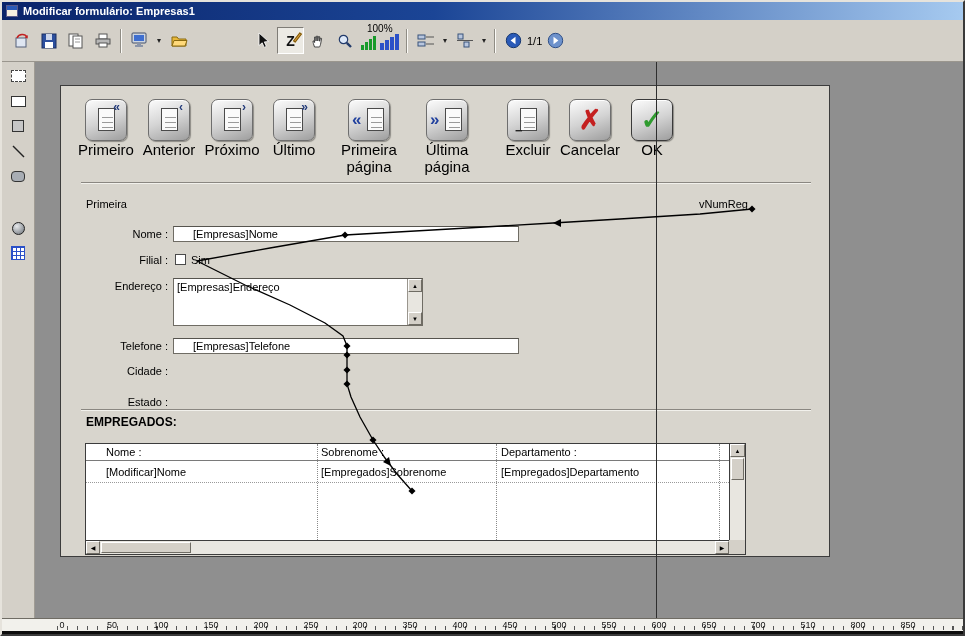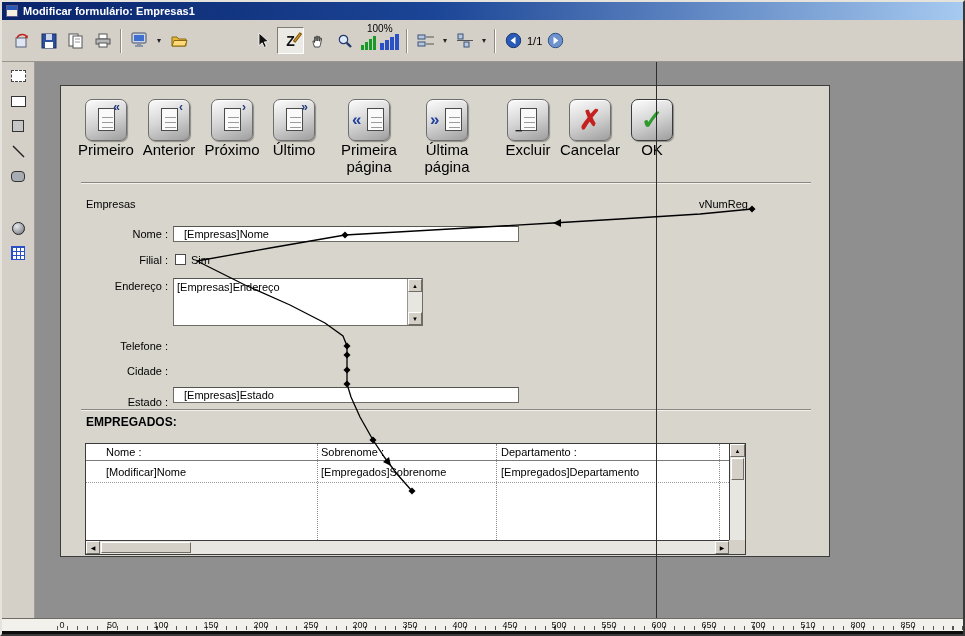--- a/index.html
+++ b/index.html
@@ -62,21 +62,21 @@
   .mark.big{left:3px;top:10px;font-size:17px;line-height:20px}
   .mark.minus{left:7px;bottom:2px;font-size:13px;color:#222}
   .mark.bigx{position:absolute;left:0;top:0;width:100%;text-align:center;font-size:27px;line-height:40px;color:#c42020}
   .mark.bigcheck{position:absolute;left:0;top:0;width:100%;text-align:center;font-size:27px;line-height:40px;color:#2f9b2f}
   .navlbl{font-size:15px;color:#000}
 
   .hsep{position:absolute;left:20px;width:730px;height:2px;border-top:1px solid #8a8781;border-bottom:1px solid #f2f1ec}
   .slabel{position:absolute;font-size:11px;color:#000}
   .flabel{position:absolute;left:7px;width:100px;text-align:right;line-height:16px;color:#000}
   .finput{position:absolute;left:112px;height:16px;background:#fff;border:1px solid #6f6c64;border-top-color:#56544e;
-    padding:1px 10px;line-height:12px;white-space:nowrap;overflow:hidden;color:#000}
+    padding:1px 19px;line-height:12px;white-space:nowrap;overflow:hidden;color:#000}
   .cb{position:absolute;left:114px;width:11px;height:11px;background:#fff;border:1px solid #4a4a4a}
   .cblbl{position:absolute;left:130px;line-height:14px}
 
   .ta-wrap{position:absolute;left:112px;width:250px;height:48px;background:#fff;border:1px solid #6f6c64;border-top-color:#56544e}
   .ta-text{position:absolute;left:3px;top:2px;right:18px;line-height:13px;white-space:nowrap;overflow:hidden}
   .mini-scroll{position:absolute;right:0;top:0;bottom:0;width:15px;background:#e8e6e0;border-left:1px solid #9a968e}
   .mini-btn{position:absolute;left:0;right:0;height:13px;background:#d4d0c8;border:1px solid;border-color:#fff #6f6c64 #6f6c64 #fff;
     display:flex;align-items:center;justify-content:center;font-size:6px;color:#000}
 
   .subtitle{position:absolute;font-weight:bold;font-size:12px;color:#000}
@@ -319,45 +319,45 @@
       </div>
       <div class="navbtn" style="left:561px">
         <div class="face" style="border-color:#3a3a3a">
             <span class="mark bigcheck">✓</span>
           </div>
         <div class="navlbl">OK</div>
       </div>
 
       <div class="hsep" style="top:96px"></div>
 
-      <div class="slabel" style="left:25px;top:112px">Empresas</div>
+      <div class="slabel" style="left:25px;top:112px">Primeira</div>
       <div class="slabel" style="left:638px;top:112px">vNumReg</div>
 
       <div class="flabel" style="top:140px">Nome :</div>
       <div class="finput" style="top:140px;width:346px">[Empresas]Nome</div>
 
       <div class="flabel" style="top:166px">Filial :</div>
       <span class="cb" style="top:168px"></span>
       <span class="cblbl" style="top:167px">Sim</span>
 
       <div class="flabel" style="top:192px">Endereço :</div>
       <div class="ta-wrap" style="top:192px">
         <div class="ta-text">[Empresas]Endereço</div>
         <div class="mini-scroll">
           <div class="mini-btn" style="top:0">▲</div>
           <div class="mini-btn" style="bottom:0">▼</div>
         </div>
       </div>
 
       <div class="flabel" style="top:252px">Telefone :</div>
+      <div class="finput" style="top:252px;width:346px">[Empresas]Telefone</div>
 
       <div class="flabel" style="top:277px">Cidade :</div>
 
       <div class="flabel" style="top:308px">Estado :</div>
-      <div class="finput" style="top:301px;width:346px">[Empresas]Estado</div>
 
       <div class="hsep" style="top:323px"></div>
       <div class="subtitle" style="left:25px;top:329px">EMPREGADOS:</div>
 
       <div class="tbl">
         <div class="tbl-body">
           <div class="tbl-head">
             <span class="thc" style="left:20px">Nome :</span>
             <span class="thc" style="left:235px">Sobrenome :</span>
             <span class="thc" style="left:415px">Departamento :</span>

